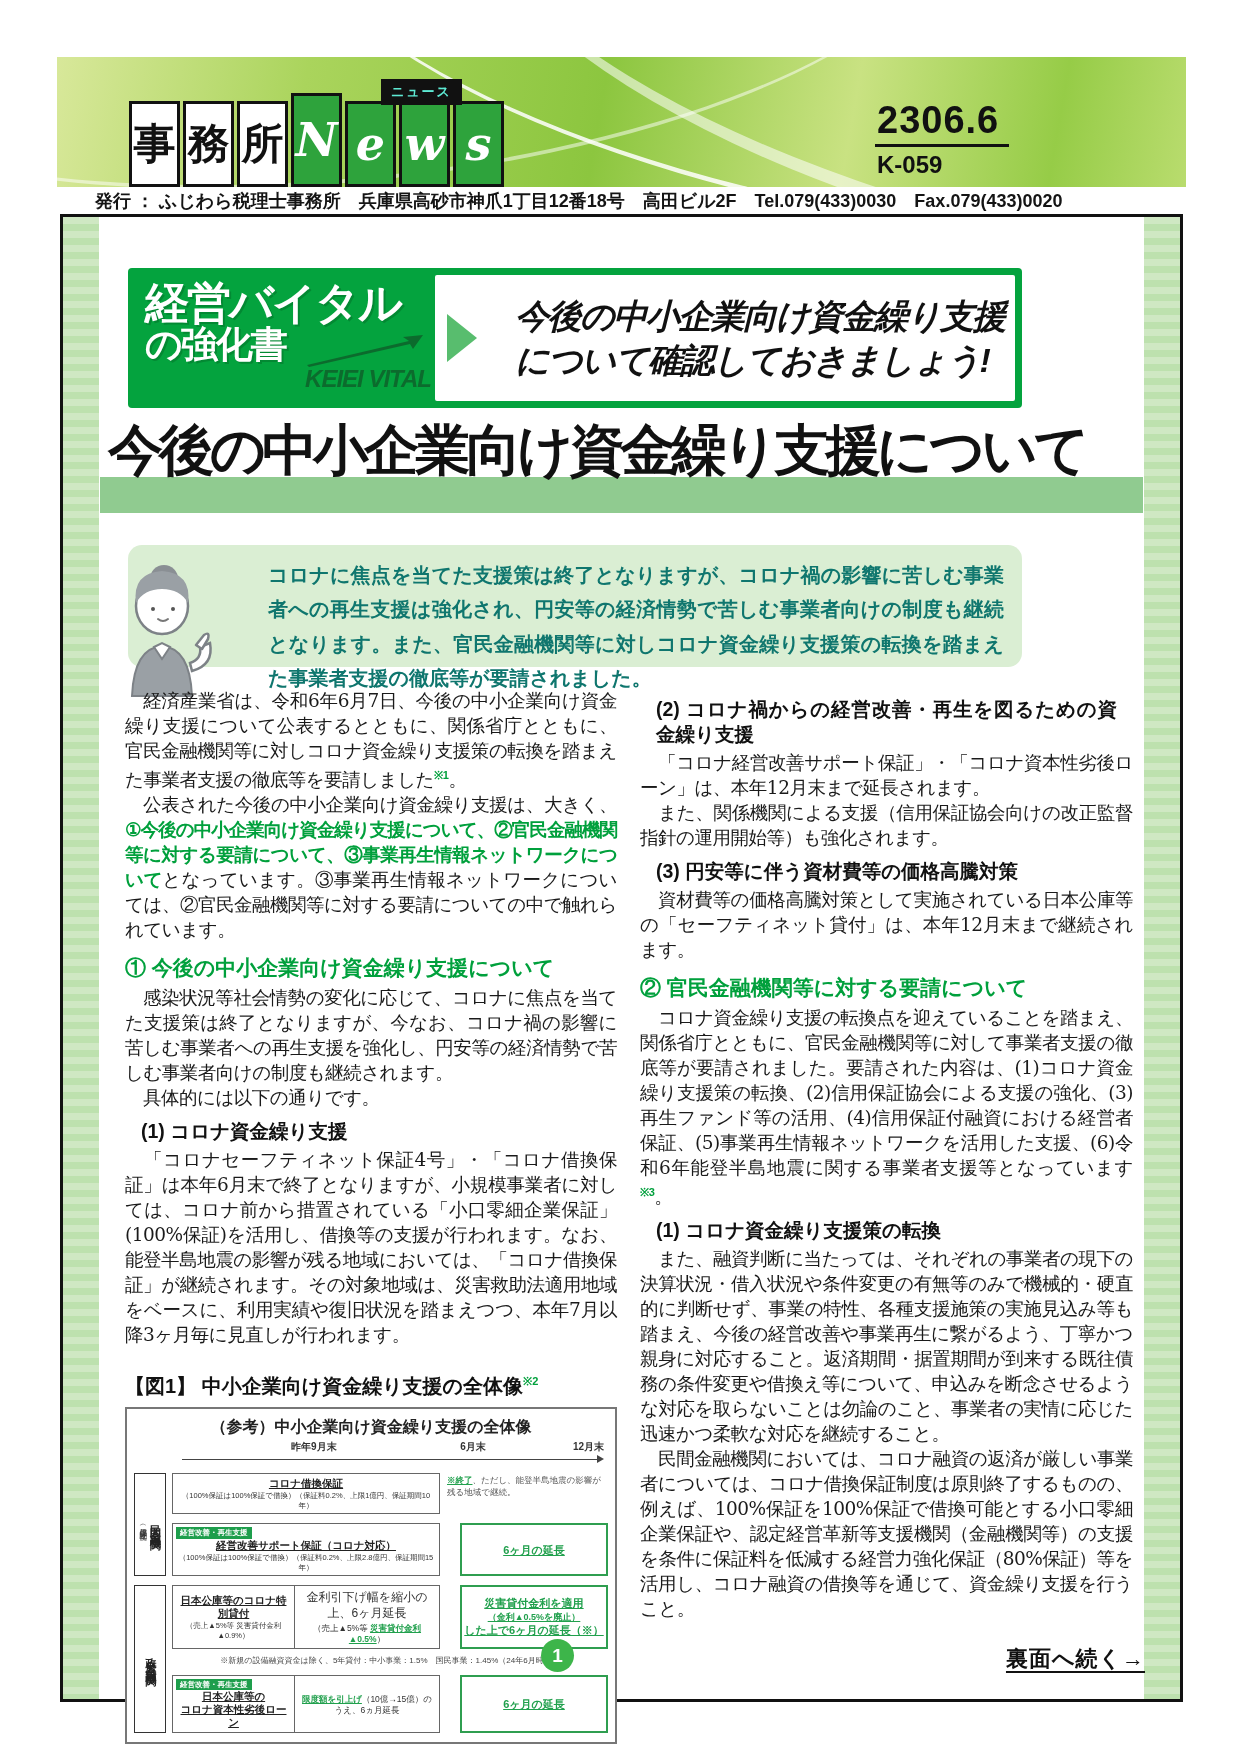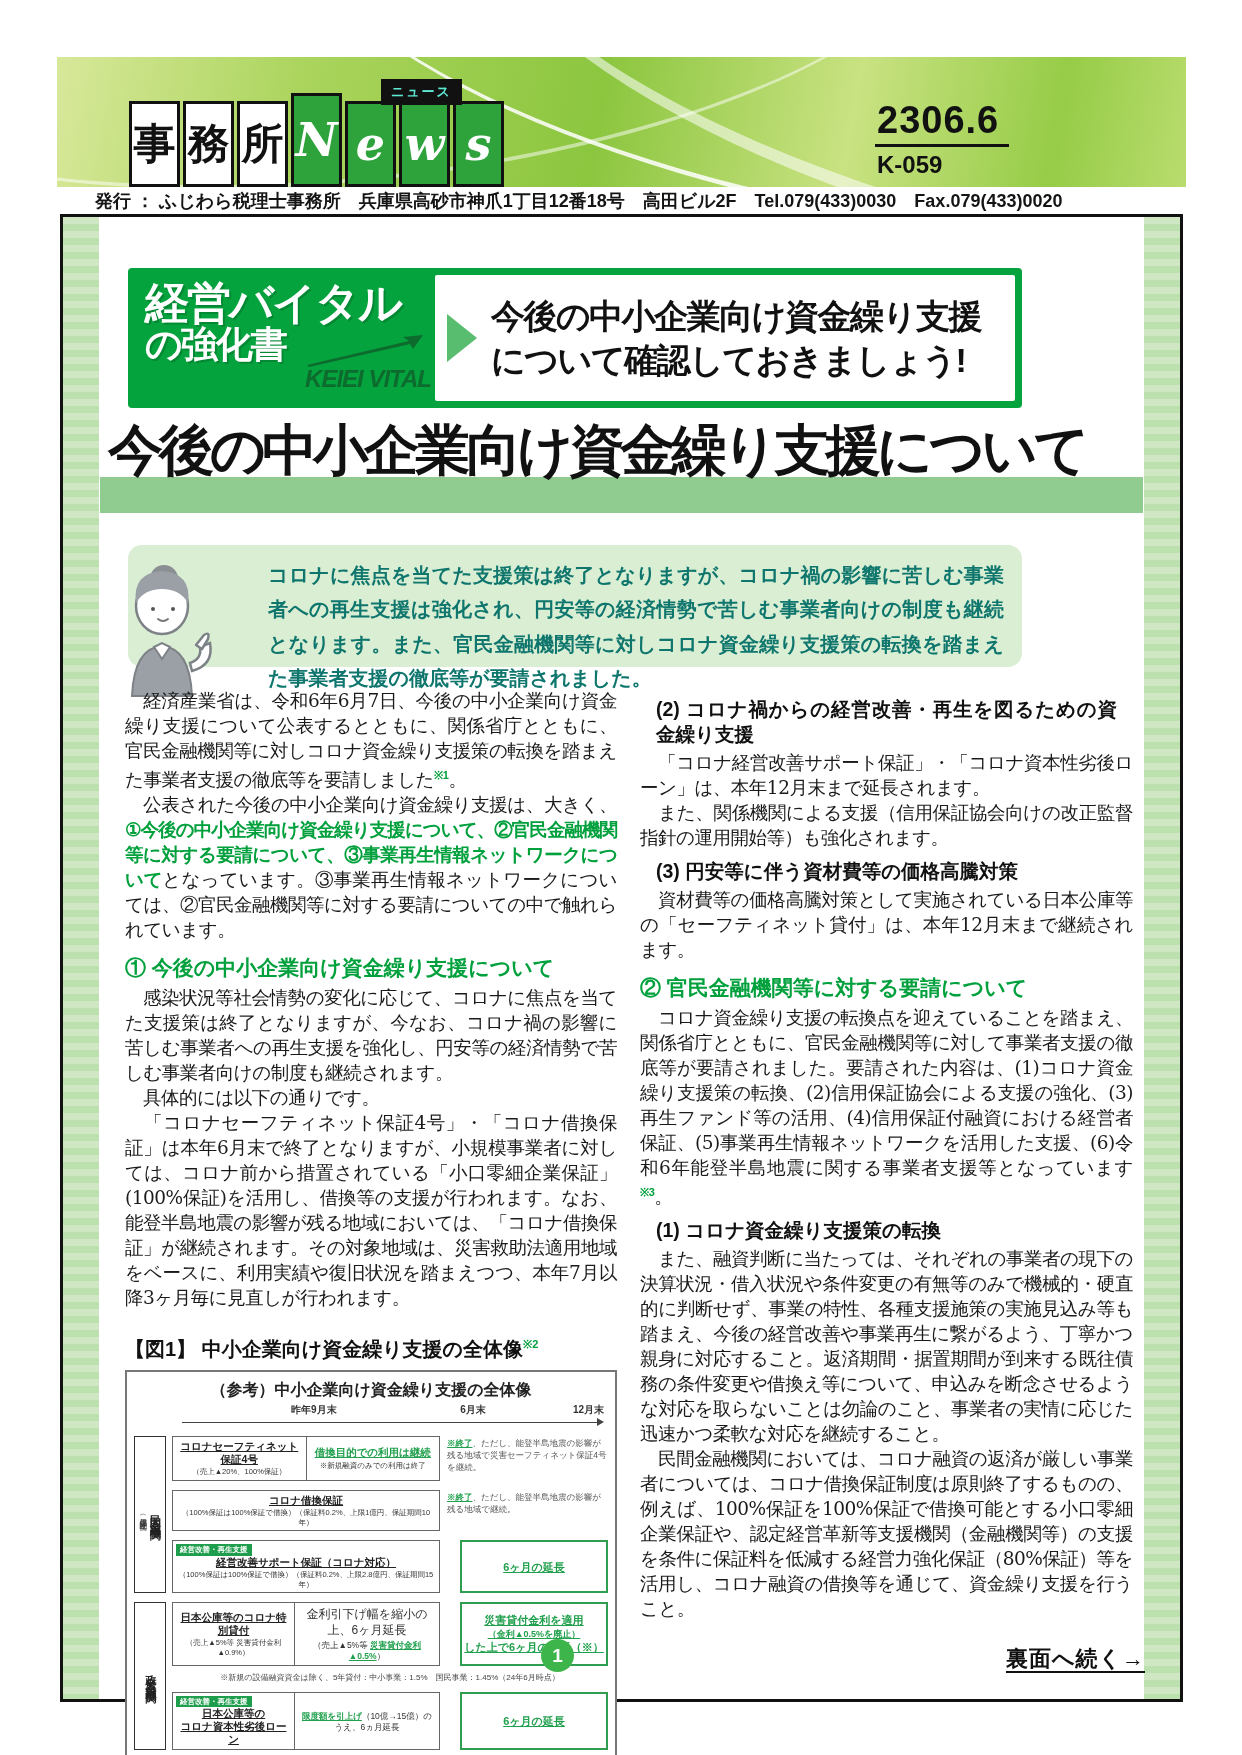--- a/index.html
+++ b/index.html
@@ -41,21 +41,21 @@
   .stripe.r{right:0;}
 
   
   .kv{position:absolute;left:128px;top:268px;width:894px;height:140px;background:#04a33e;border-radius:4px;
       display:flex;box-sizing:border-box;padding:7px;}
   .kv-left{position:relative;width:300px;color:#fff;font-weight:900;padding:6px 0 0 10px;box-sizing:border-box;}
   .kv-t1{font-size:44px;letter-spacing:-2px;line-height:1.0;text-shadow:2px 2px 0 rgba(0,60,20,.25);}
   .kv-t2{font-size:37px;letter-spacing:-2px;line-height:1.1;display:inline-block;text-shadow:2px 2px 0 rgba(0,60,20,.25);}
   .kv-logo{position:absolute;right:4px;bottom:8px;color:var(--green-dark);font-style:italic;font-weight:900;font-size:24px;letter-spacing:-1px;}
   .kv-arrow{position:absolute;right:10px;bottom:34px;width:120px;height:34px;}
-  .kv-right{flex:1;background:#fff;border-radius:2px;display:flex;align-items:center;position:relative;padding-left:56px;box-sizing:border-box;}
+  .kv-right{flex:1;background:#fff;border-radius:2px;display:flex;align-items:center;position:relative;padding-left:80px;box-sizing:border-box;font-style:italic;}
   .kv-tri{position:absolute;left:12px;top:50%;transform:translateY(-50%);width:0;height:0;
           border-left:30px solid #58bd6e;border-top:24px solid transparent;border-bottom:24px solid transparent;}
   .kv-head{font-size:34px;font-weight:900;letter-spacing:-1.5px;line-height:1.3;color:#111;}
 
   
   .title-band{position:absolute;left:100px;top:477px;width:1043px;height:36px;background:var(--band);}
   .page-title{position:absolute;left:108px;top:414px;width:1060px;font-size:55px;font-weight:900;letter-spacing:-4px;
               white-space:nowrap;color:#111;z-index:2;}
 
   
@@ -182,54 +182,40 @@
     <div class="lead-text">コロナに焦点を当てた支援策は終了となりますが、コロナ禍の影響に苦しむ事業者への再生支援は強化され、円安等の経済情勢で苦しむ事業者向けの制度も継続となります。また、官民金融機関等に対しコロナ資金繰り支援策の転換を踏まえた事業者支援の徹底等が要請されました。</div>
   </div>
 
   <div class="col col-left">
     <div id="col-left-blocks">
         <div class="blk-p"><span>　経済産業省は、令和6年6月7日、今後の中小企業向け資金繰り支援について公表するとともに、関係省庁とともに、官民金融機関等に対しコロナ資金繰り支援策の転換を踏まえた事業者支援の徹底等を要請しました</span><span class="seg-supgreen">※1</span><span>。</span></div>
         <div class="blk-p"><span>　公表された今後の中小企業向け資金繰り支援は、大きく、</span><span class="seg-greenbold">①今後の中小企業向け資金繰り支援について、②官民金融機関等に対する要請について、③事業再生情報ネットワークについて</span><span>となっています。③事業再生情報ネットワークについては、②官民金融機関等に対する要請についての中で触れられています。</span></div>
         <div class="blk-hgreen"><span>① 今後の中小企業向け資金繰り支援について</span></div>
         <div class="blk-p"><span>　感染状況等社会情勢の変化に応じて、コロナに焦点を当てた支援策は終了となりますが、今なお、コロナ禍の影響に苦しむ事業者への再生支援を強化し、円安等の経済情勢で苦しむ事業者向けの制度も継続されます。</span></div>
         <div class="blk-p"><span>　具体的には以下の通りです。</span></div>
+        <div class="blk-hsub"><span>(1) コロナ資金繰り支援</span></div>
         <div class="blk-p"><span>　「コロナセーフティネット保証4号」・「コロナ借換保証」は本年6月末で終了となりますが、小規模事業者に対しては、コロナ前から措置されている「小口零細企業保証」(100%保証)を活用し、借換等の支援が行われます。なお、能登半島地震の影響が残る地域においては、「コロナ借換保証」が継続されます。その対象地域は、災害救助法適用地域をベースに、利用実績や復旧状況を踏まえつつ、本年7月以降3ヶ月毎に見直しが行われます。</span></div>
         <div class="blk-figlabel"><span>【図1】 中小企業向け資金繰り支援の全体像</span><span class="seg-supgreen">※2</span></div>
       </div>
 
     <div class="fig">
       <div class="fig-title">（参考）中小企業向け資金繰り支援の全体像</div>
       <div class="fig-timeline">
         <span class="tl tl1">昨年9月末</span>
         <span class="tl tl2">6月末</span>
         <span class="tl tl3">12月末</span>
         <div class="tl-line"></div>
       </div>
 
       <div class="fig-group">
         <div class="fig-vlabel">
           <span class="v-main">民間金融機関</span>
           <span class="v-sub">（信用保証制度）</span>
         </div>
         <div class="fig-rows">
-          <div class="fig-row">
-            <div class="cellbox w-main">
-              <div class="cell divider">
-                <div class="nm">コロナセーフティネット保証4号</div>
-                <div class="sb">（売上▲20%、100%保証）</div>
-              </div>
-              <div class="cell">
-                <div class="nm gr">借換目的での利用は継続</div>
-                <div class="sb">※新規融資のみでの利用は終了</div>
-              </div>
-            </div>
-            <div class="fig-note">
-              <span class="note-em">※終了</span><span>、ただし、能登半島地震の影響が残る地域で災害セーフティネット保証4号を継続。</span>
-            </div>
-          </div>
           <div class="fig-row">
             <div class="cellbox w-main">
               <div class="cell">
                 <div class="nm">コロナ借換保証</div>
                 <div class="sb">（100%保証は100%保証で借換）（保証料0.2%、上限1億円、保証期間10年）</div>
               </div>
             </div>
             <div class="fig-note">
               <span class="note-em">※終了</span><span>、ただし、能登半島地震の影響が残る地域で継続。</span>
             </div>

